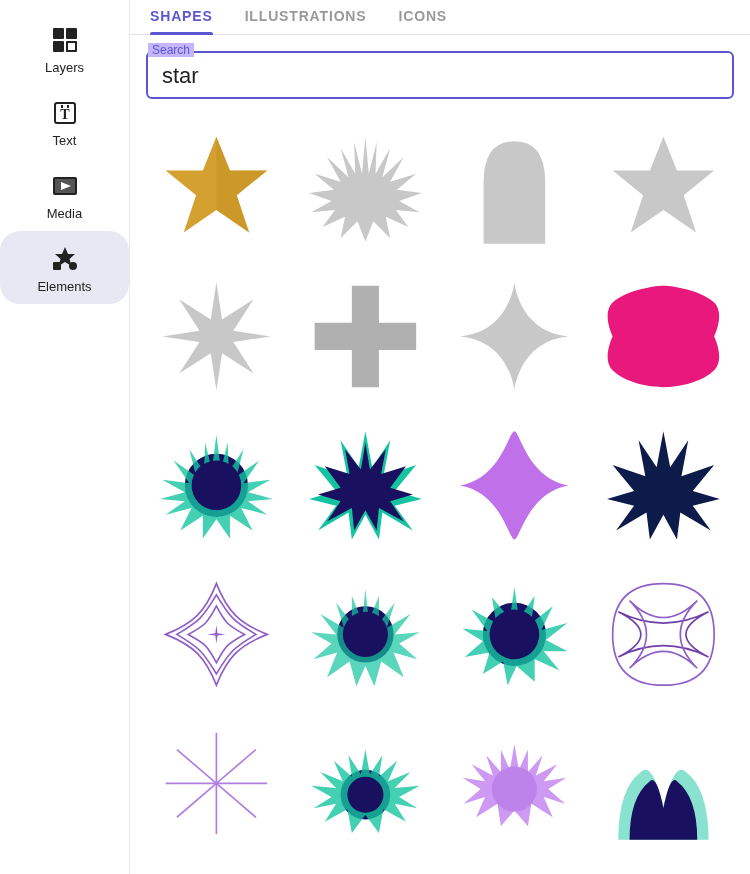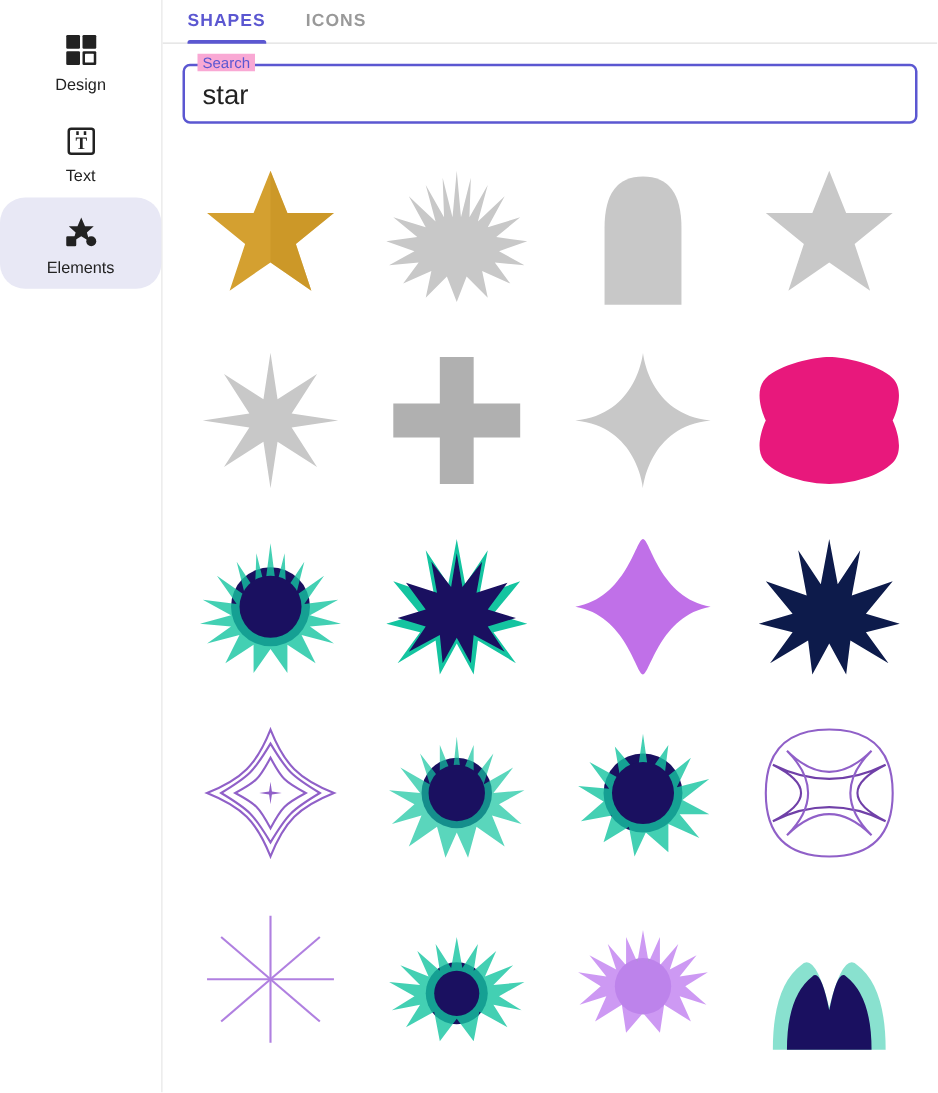--- a/index.html
+++ b/index.html
@@ -98,22 +98,22 @@
     }
     .search-box {
       position: relative;
       border: 2px solid #5b57d1;
       border-radius: 6px;
       padding: 10px 14px 8px;
     }
     .search-label {
       position: absolute;
       top: -10px;
-      left: 10px;
-      background: #f9a8d4;
+      left: 0;
+      background: #c4b5fd;
       padding: 0 4px;
       font-size: 12px;
       color: #5b57d1;
     }
     .search-input {
       border: none;
       outline: none;
       font-size: 22px;
       color: #222;
       width: 100%;
@@ -157,55 +157,66 @@
   <div class="sidebar-item">
     <div class="sidebar-icon">
       <svg width="28" height="28" viewBox="0 0 28 28" fill="none">
         <rect x="2" y="2" width="11" height="11" rx="1" fill="#222"></rect>
         <rect x="15" y="2" width="11" height="11" rx="1" fill="#222"></rect>
         <rect x="2" y="15" width="11" height="11" rx="1" fill="#222"></rect>
         <rect x="15" y="15" width="11" height="11" rx="1" fill="#222"></rect>
         <rect x="17" y="17" width="7" height="7" rx="0.5" fill="#fff"></rect>
       </svg>
     </div>
-    <span class="sidebar-item-label">Design</span>
+    <span class="sidebar-item-label">Layers</span>
   </div>
 
   <div class="sidebar-item">
     <div class="sidebar-icon">
       <svg width="28" height="28" viewBox="0 0 28 28" fill="none">
         <rect x="4" y="4" width="20" height="20" rx="2" stroke="#222" stroke-width="2" fill="none"></rect>
         <text x="14" y="20" text-anchor="middle" font-size="14" font-weight="bold" fill="#222" font-family="serif">T</text>
         <rect x="10" y="6" width="2" height="3" fill="#222"></rect>
         <rect x="16" y="6" width="2" height="3" fill="#222"></rect>
       </svg>
     </div>
     <span class="sidebar-item-label">Text</span>
   </div>
 
+  <div class="sidebar-item">
+    <div class="sidebar-icon">
+      <svg width="28" height="28" viewBox="0 0 28 28" fill="none">
+        <rect x="2" y="5" width="24" height="18" rx="2" fill="#222"></rect>
+        <rect x="4" y="7" width="20" height="14" rx="1" fill="#555"></rect>
+        <polygon points="10,10 10,18 20,14" fill="#fff"></polygon>
+      </svg>
+    </div>
+    <span class="sidebar-item-label">Media</span>
+  </div>
 
 
   <div class="sidebar-item active">
     <div class="sidebar-icon">
       <svg width="28" height="28" viewBox="0 0 28 28" fill="none">
         <polygon points="14,2 17,9 24,9 18.5,14 20.5,21 14,17 7.5,21 9.5,14 4,9 11,9" fill="#222"></polygon>
         <rect x="2" y="17" width="8" height="8" rx="1" fill="#222"></rect>
         <circle cx="22" cy="21" r="4" fill="#222"></circle>
       </svg>
     </div>
     <span class="sidebar-item-label">Elements</span>
   </div>
 
 
 </aside>
 
 <main class="main">
 
   <nav class="tabs">
     <div class="tab active">SHAPES</div>
+    <div class="tab">ILLUSTRATIONS</div>
     <div class="tab">ICONS</div>
   </nav>
 
   <div class="search-wrap">
     <div class="search-box">
       <span class="search-label">Search</span>
       <input class="search-input" type="text" value="star" style="">
     </div>
   </div>
 

